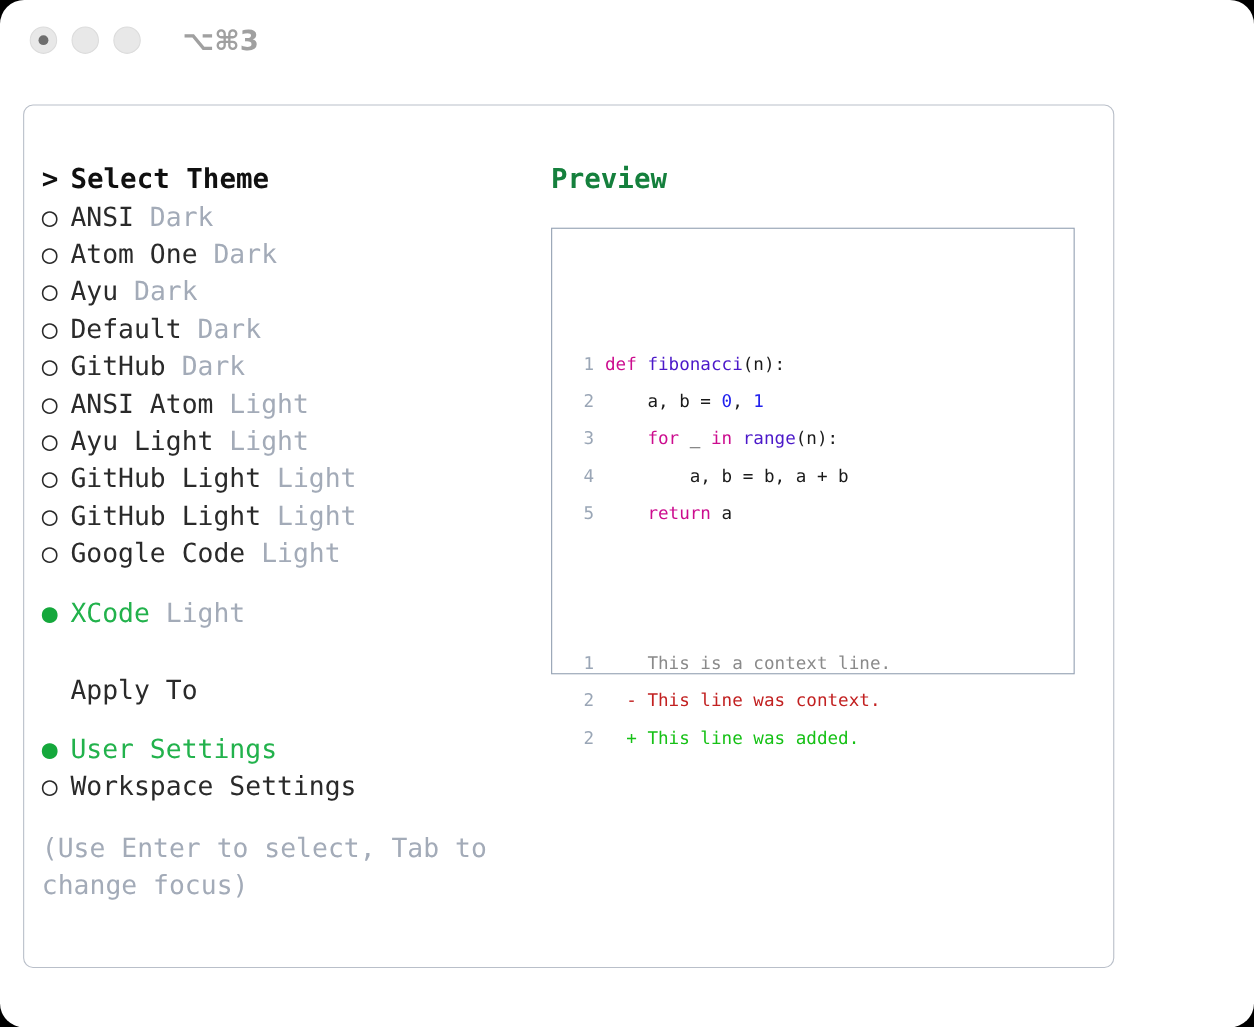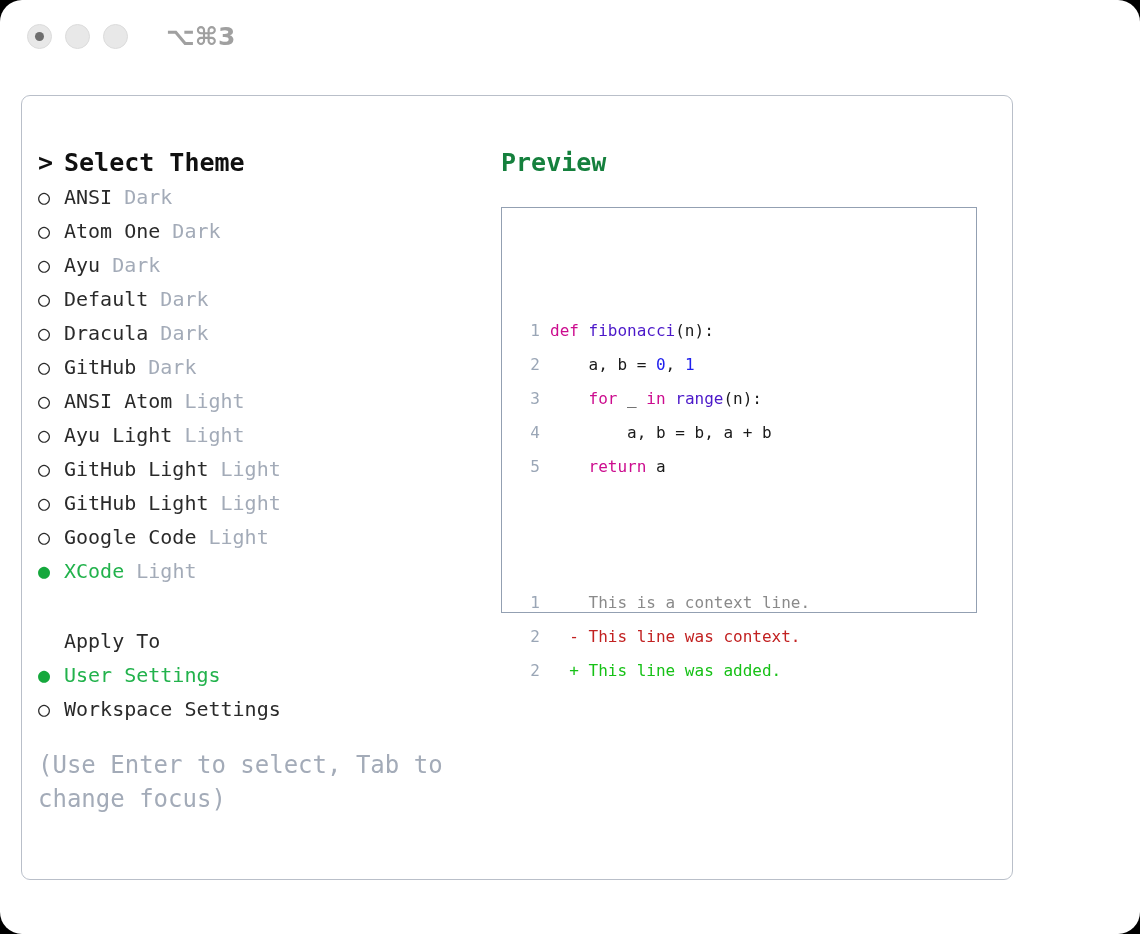--- a/index.html
+++ b/index.html
@@ -80,37 +80,37 @@
   
   .left-col {
     position: absolute;
     left: 16px;
     top: 50px;
     width: 440px;
   }
   .row {
     height: 34px;
     line-height: 34px;
-    font-size: 20px;
+    font-size: 24px;
     white-space: nowrap;
     color: #2a2a2a;
   }
   .row .bullet {
     display: inline-block;
     width: 26px;
     color: #2a2a2a;
   }
   .header-row {
     font-weight: bold;
     color: #101010;
     font-size: 25px;
   }
   .header-row .bullet { color: #101010; }
   .muted { color: #a3abb8; }
-  .sel { color: #22b24c; }
+  .sel { color: #22b24c; margin-top: 20px; }
   .sel .bullet { color: #15a83c; }
   .spacer-sm { height: 36px; }
   .spacer-xs { height: 22px; }
   .hint {
     font-size: 24px;
     line-height: 34px;
     color: #a3abb8;
     width: 410px;
   }
 
@@ -183,21 +183,20 @@
 
       <div class="row header-row">
         <span class="bullet">&gt;</span><span>Select Theme</span>
       </div>
 
       <div id="theme-list">
           <div class="row"><span class="bullet">○</span><span>ANSI</span><span class="muted"> Dark</span></div>
           <div class="row"><span class="bullet">○</span><span>Atom One</span><span class="muted"> Dark</span></div>
           <div class="row"><span class="bullet">○</span><span>Ayu</span><span class="muted"> Dark</span></div>
           <div class="row"><span class="bullet">○</span><span>Default</span><span class="muted"> Dark</span></div>
-          <div class="row"><span class="bullet">○</span><span>Dracula</span><span class="muted"> Dark</span></div>
           <div class="row"><span class="bullet">○</span><span>GitHub</span><span class="muted"> Dark</span></div>
           <div class="row"><span class="bullet">○</span><span>ANSI Atom</span><span class="muted"> Light</span></div>
           <div class="row"><span class="bullet">○</span><span>Ayu Light</span><span class="muted"> Light</span></div>
           <div class="row"><span class="bullet">○</span><span>GitHub Light</span><span class="muted"> Light</span></div>
           <div class="row"><span class="bullet">○</span><span>GitHub Light</span><span class="muted"> Light</span></div>
           <div class="row"><span class="bullet">○</span><span>Google Code</span><span class="muted"> Light</span></div>
           <div class="row sel"><span class="bullet">●</span><span>XCode</span><span class="muted"> Light</span></div>
         </div>
 
       <div class="spacer-sm"></div>

